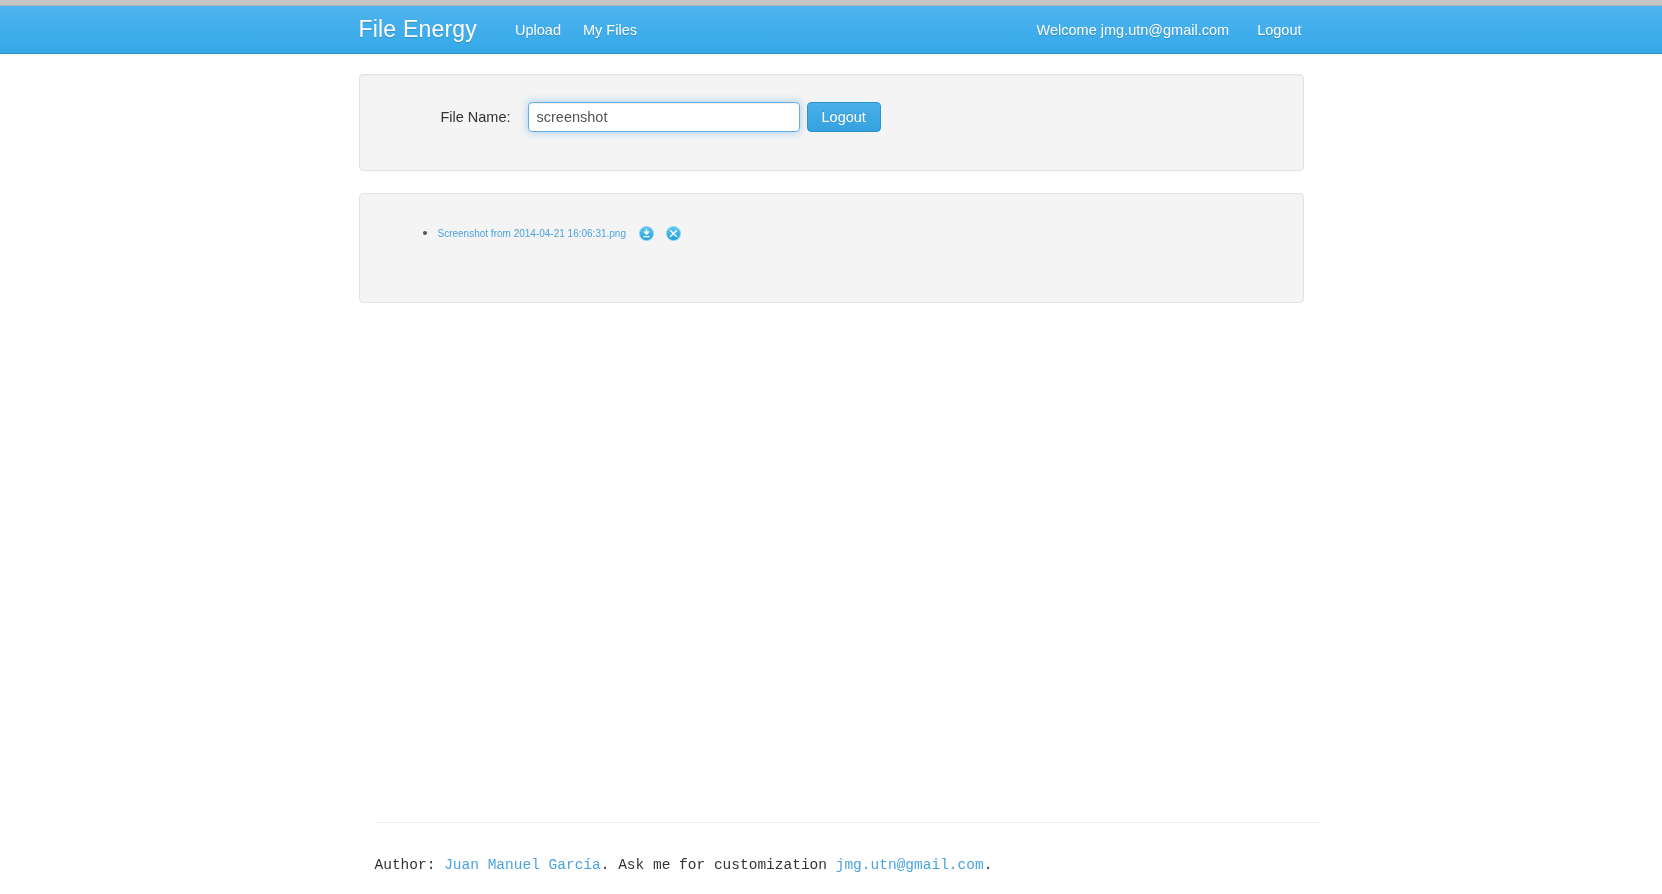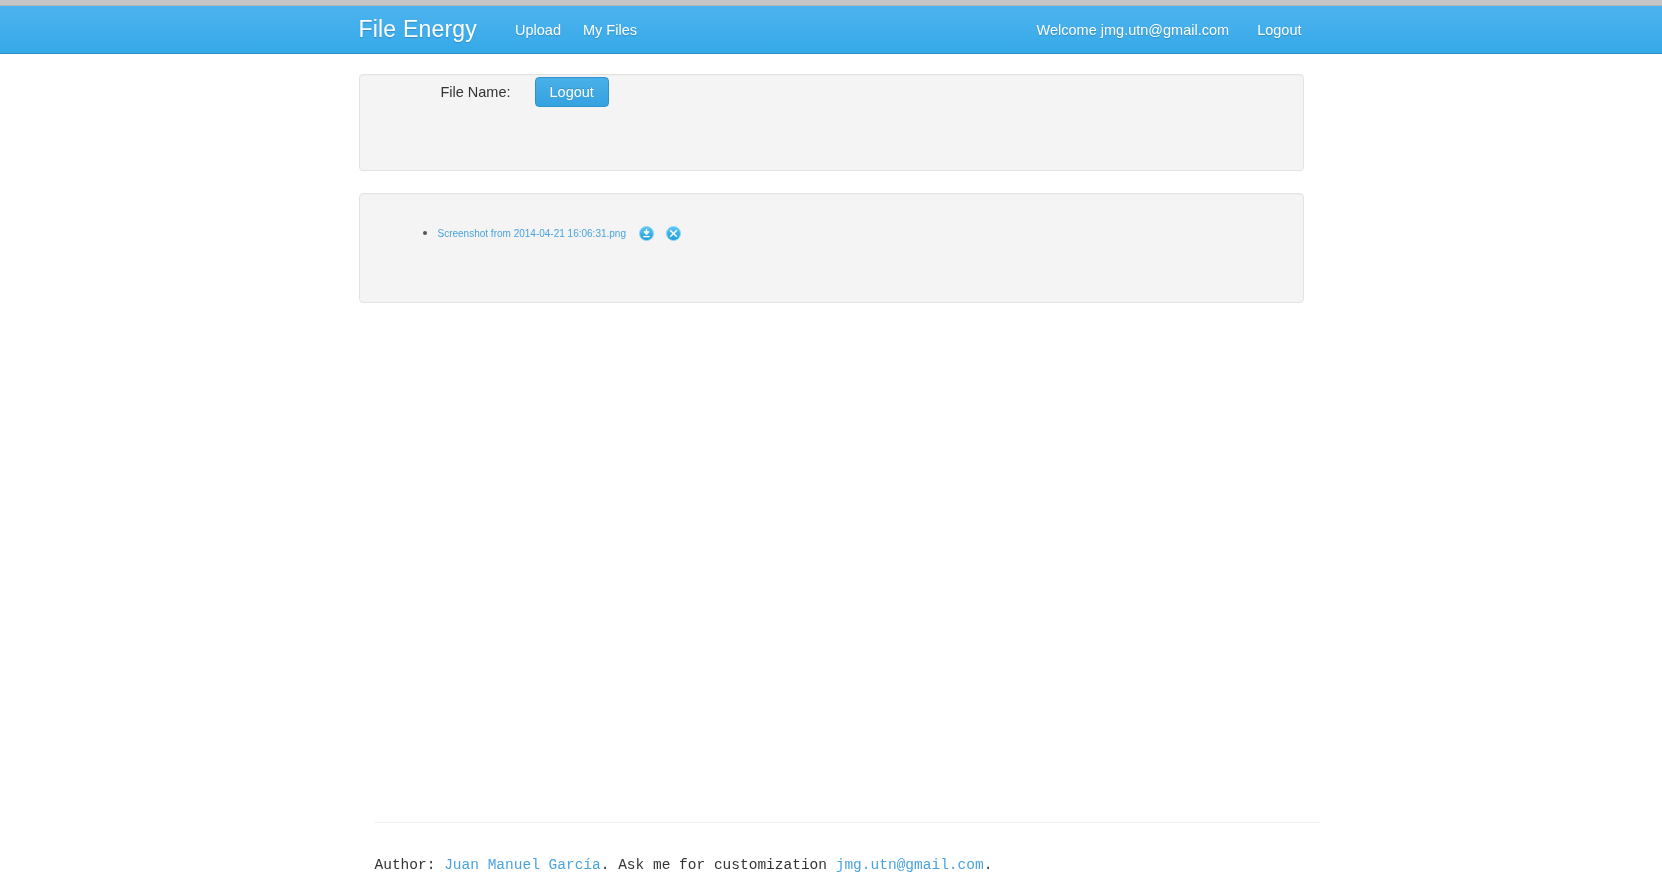--- a/index.html
+++ b/index.html
@@ -96,21 +96,21 @@
   .panel {
     background: #f4f4f4;
     border: 1px solid #e3e3e3;
     border-radius: 4px;
     box-shadow: inset 0 1px 1px rgba(0,0,0,0.025);
     margin-bottom: 22px;
     padding: 20px 20px 22px 20px;
   }
   .panel.search-panel {
     height: 97px;
-    padding-top: 2px;
+    padding-top: 27px;
   }
   .panel.results-panel {
     height: 110px;
     padding-top: 28px;
   }
 
   
   .form-row {
     display: flex;
     align-items: center;
@@ -223,20 +223,21 @@
     </div>
   </div>
 </div>
 
 <div class="container">
 
 
   <div class="panel search-panel">
     <form class="form-row">
       <label class="form-label">File Name:</label>
+      <input class="search-input" type="text" value="screenshot" style="">
       <button class="btn-search" type="submit">Logout</button>
     </form>
   </div>
 
   <div class="panel results-panel">
     <ul class="file-list">
       <li>
         <a class="file-link" href="#">Screenshot from 2014-04-21 16:06:31.png</a>
 
         <a class="icon-btn" href="#" title="download">

